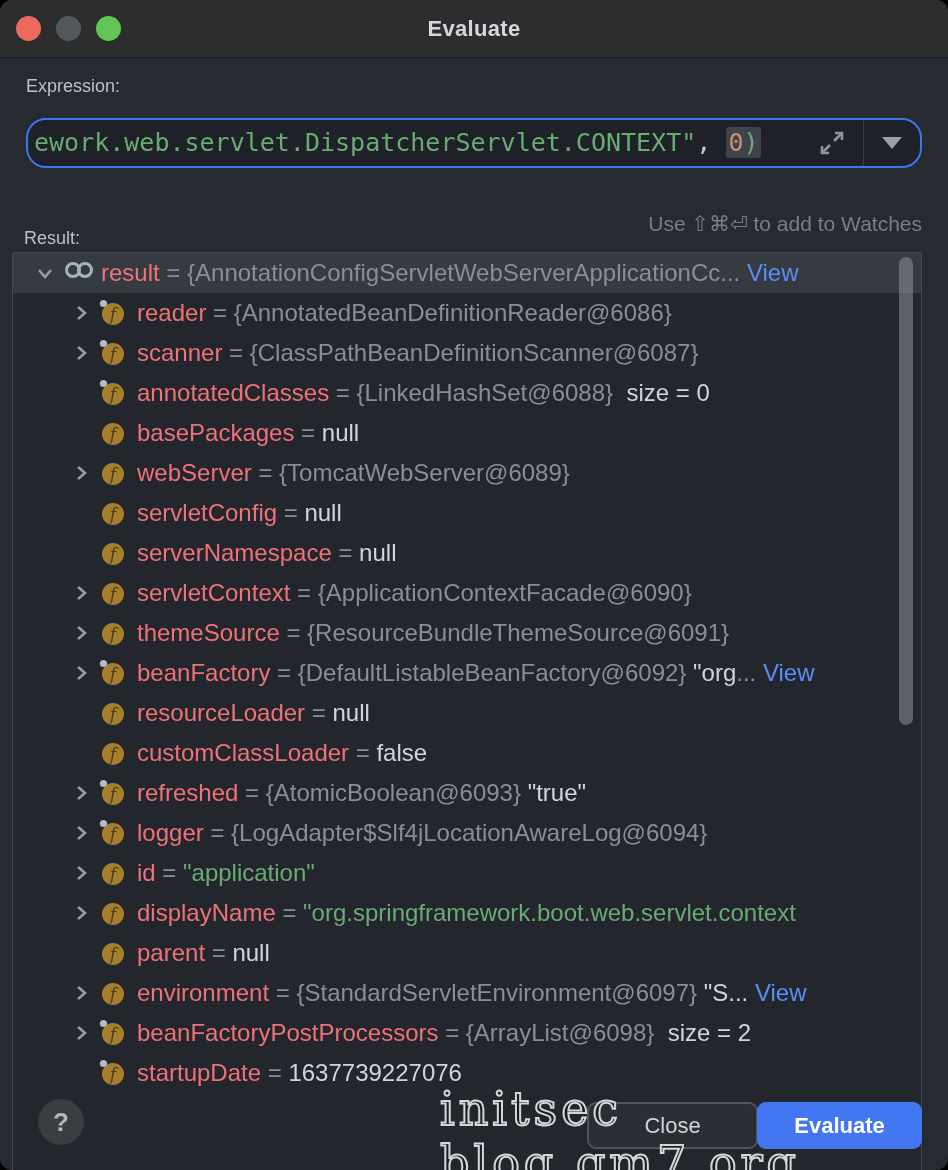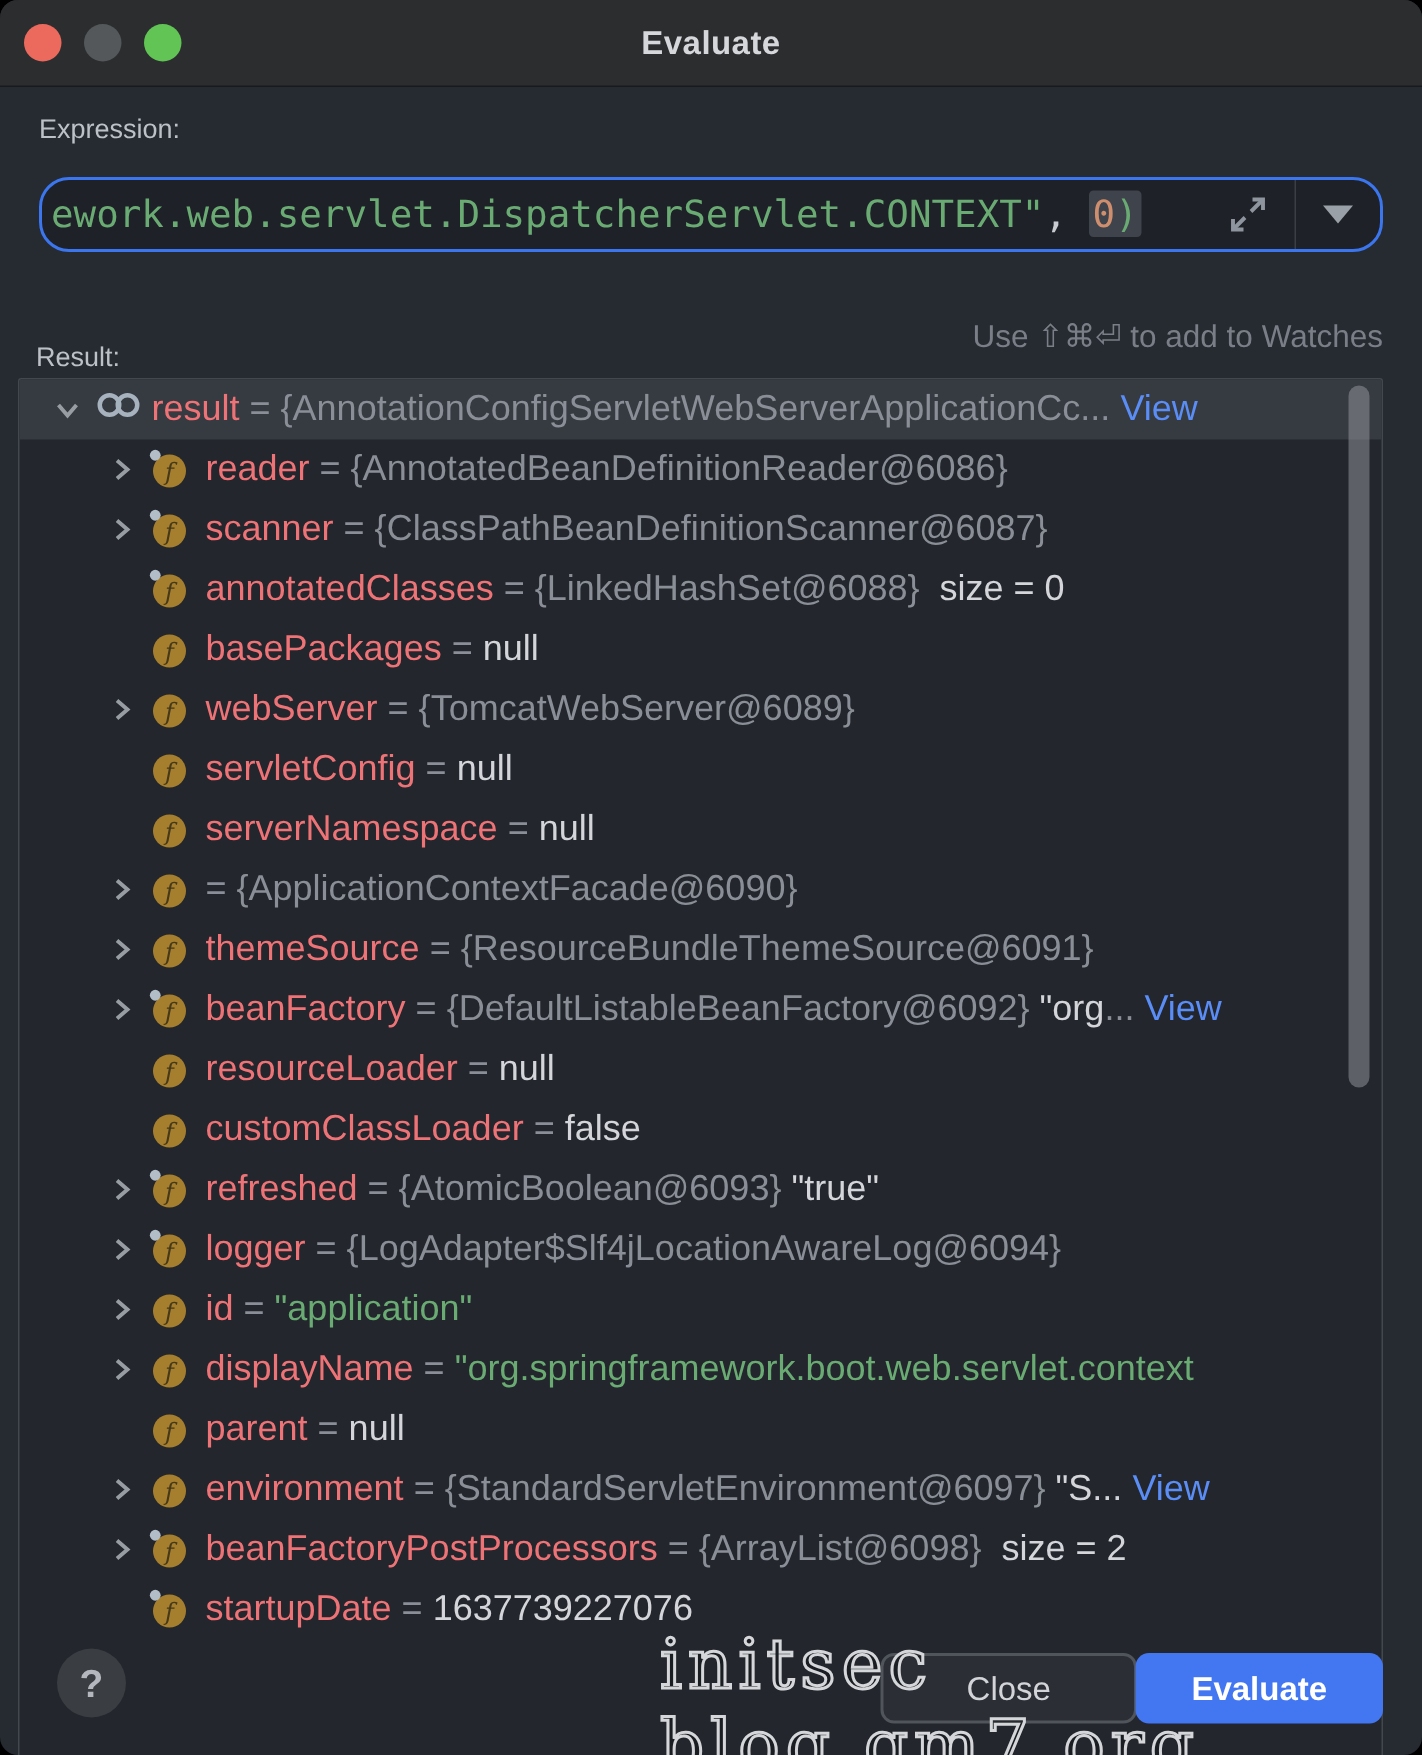--- a/index.html
+++ b/index.html
@@ -186,20 +186,21 @@
     <span class="segs"><span class="s-ref">= </span><span class="s-plain">null</span></span>
   </div>
         <div class="row" style="padding-left: 50px;">
     <span class="chev"><svg width="20" height="20" viewBox="0 0 20 20">
               <polyline points="7,4 14,10 7,16" fill="none" stroke="#989ca3" stroke-width="2.6"></polyline>
             </svg></span>
     <span class="nodeicon"><svg width="28" height="28" viewBox="0 0 28 28">
               <circle cx="14" cy="15" r="11" fill="#a57f2e"></circle>
               <text x="14" y="21" text-anchor="middle" font-family="DejaVu Serif,serif" font-style="italic" font-size="16" fill="#46391a">f</text>
             </svg></span>
+    <span class="nm">servletContext </span>
     <span class="segs"><span class="s-ref">= {ApplicationContextFacade@6090}</span></span>
   </div>
         <div class="row" style="padding-left: 50px;">
     <span class="chev"><svg width="20" height="20" viewBox="0 0 20 20">
               <polyline points="7,4 14,10 7,16" fill="none" stroke="#989ca3" stroke-width="2.6"></polyline>
             </svg></span>
     <span class="nodeicon"><svg width="28" height="28" viewBox="0 0 28 28">
               <circle cx="14" cy="15" r="11" fill="#a57f2e"></circle>
               <text x="14" y="21" text-anchor="middle" font-family="DejaVu Serif,serif" font-style="italic" font-size="16" fill="#46391a">f</text>
             </svg></span>

